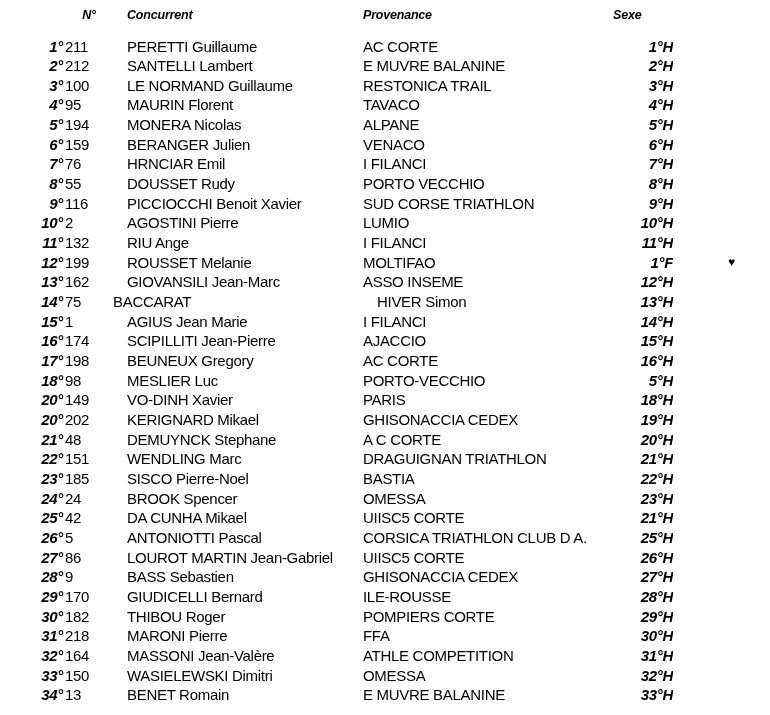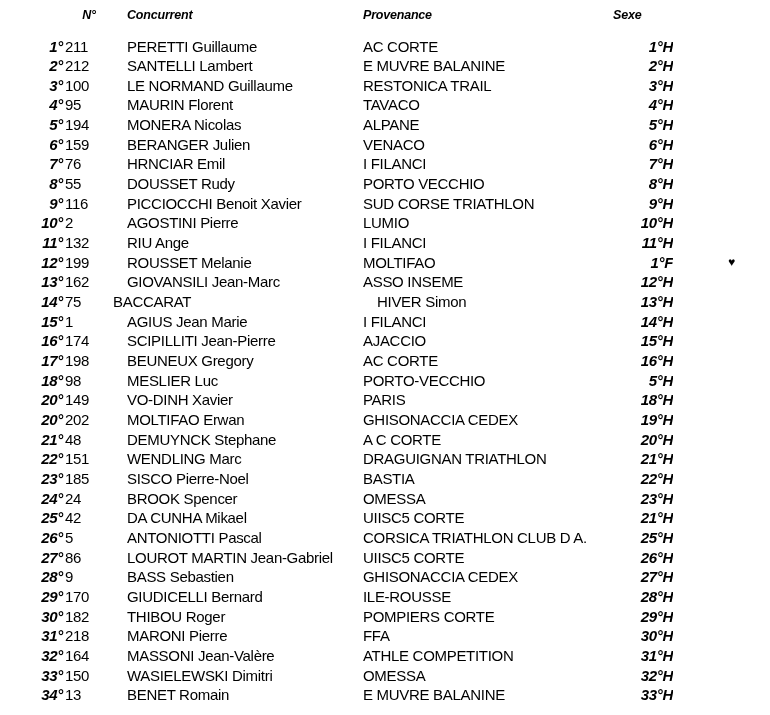--- a/index.html
+++ b/index.html
@@ -247,21 +247,21 @@
       <div class="cell num">149</div>
       <div class="cell name">VO-DINH Xavier</div>
       <div class="cell prov">PARIS</div>
       <div class="cell sexe">18°H</div>
       <div class="cell marker"></div>
     </div>
 
     <div class="grid-row row">
       <div class="cell rank">20°</div>
       <div class="cell num">202</div>
-      <div class="cell name">MOLTIFAO Erwan</div>
+      <div class="cell name">KERIGNARD Mikael</div>
       <div class="cell prov">GHISONACCIA CEDEX</div>
       <div class="cell sexe">19°H</div>
       <div class="cell marker"></div>
     </div>
 
     <div class="grid-row row">
       <div class="cell rank">21°</div>
       <div class="cell num">48</div>
       <div class="cell name">DEMUYNCK Stephane</div>
       <div class="cell prov">A C CORTE</div>

